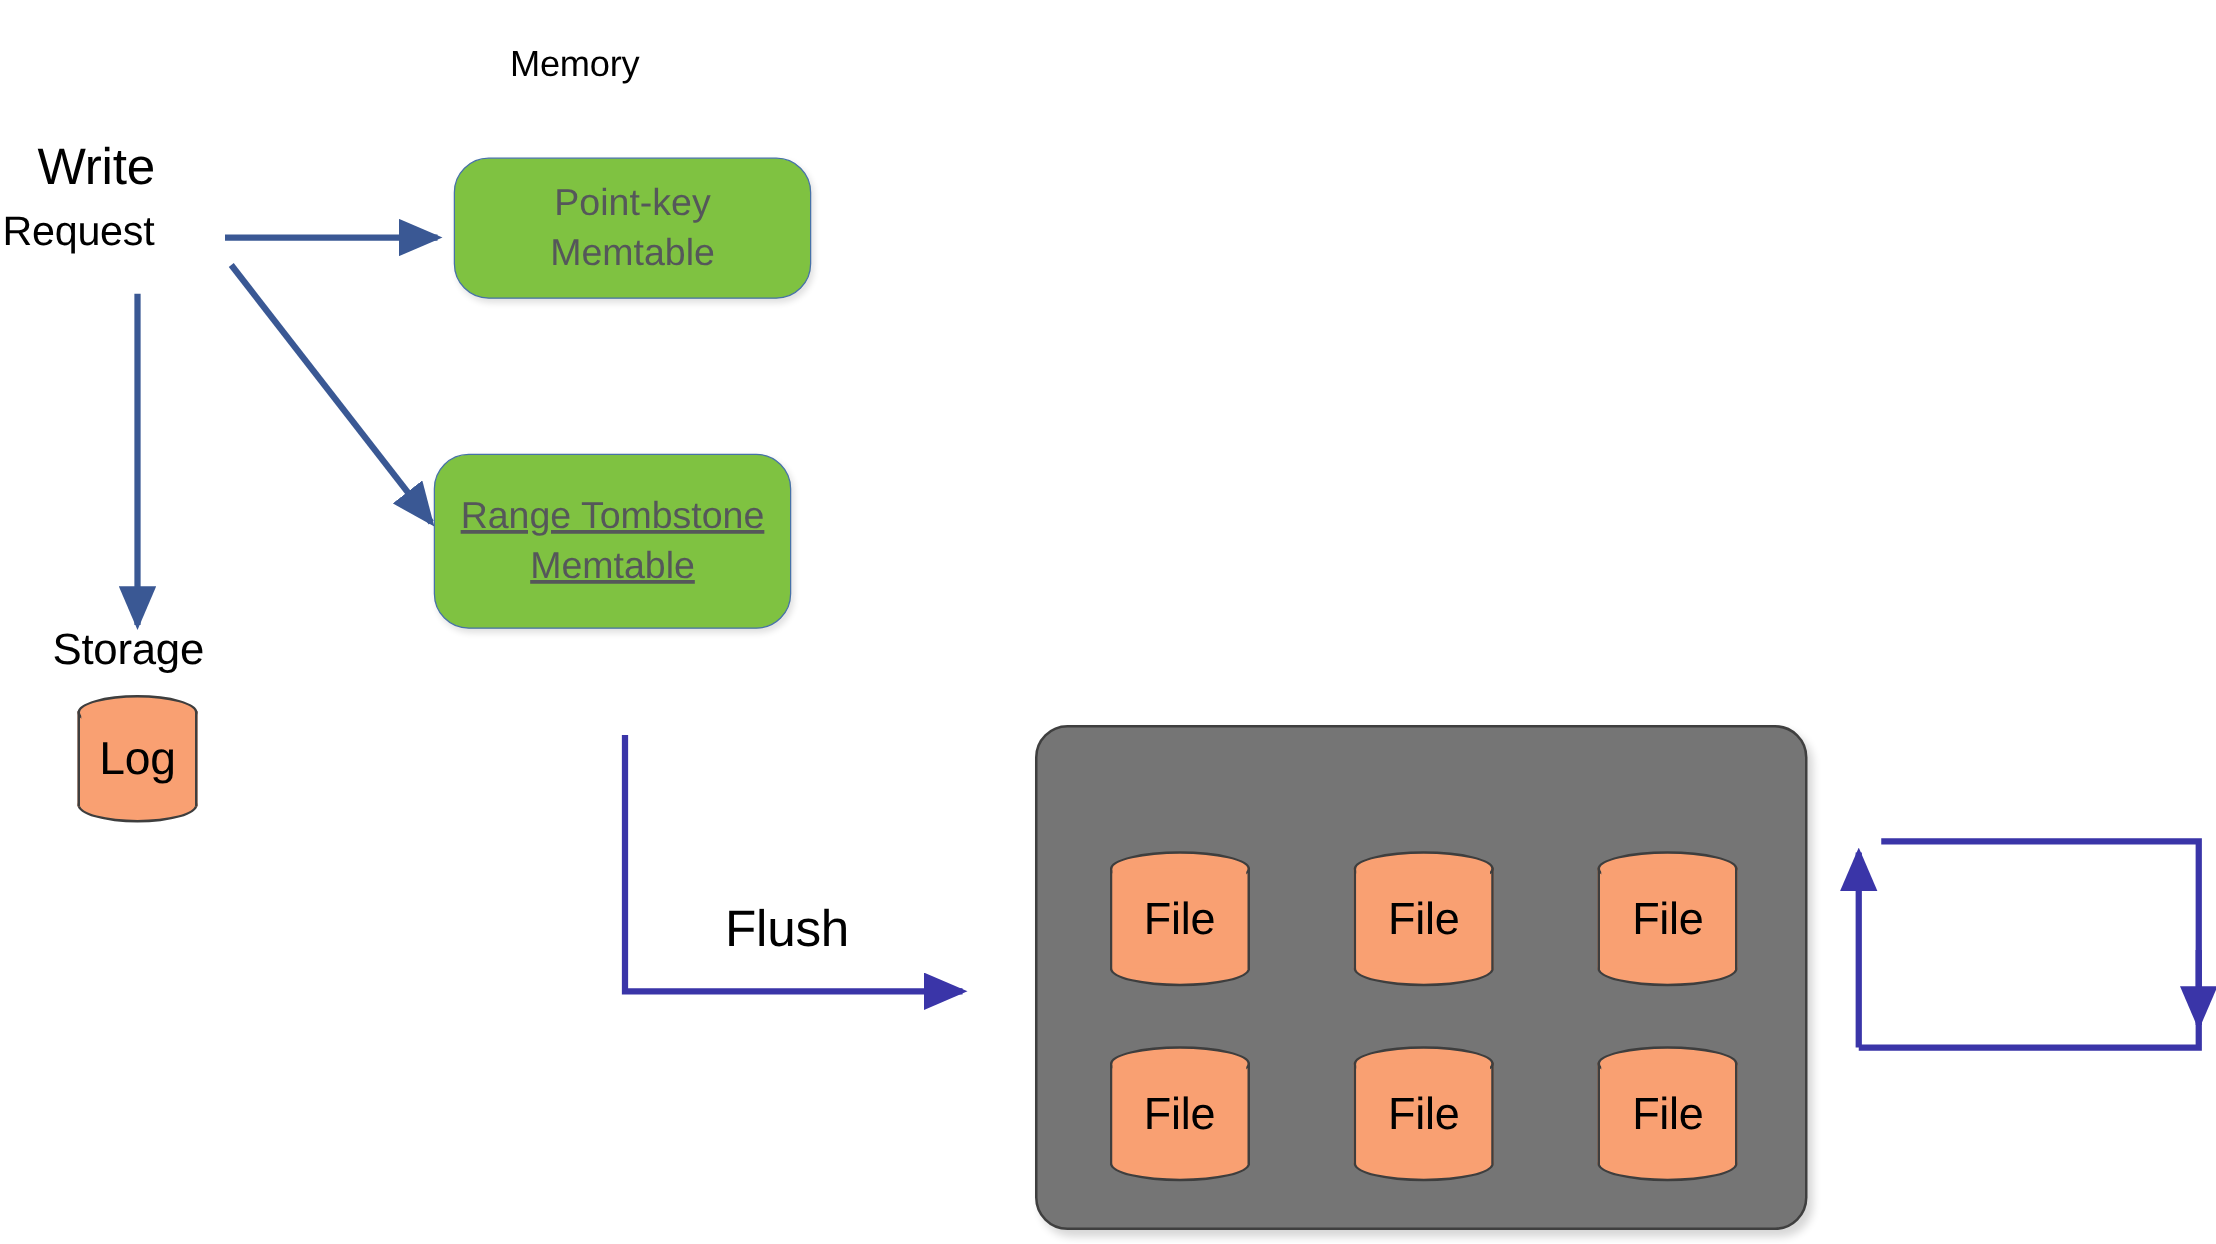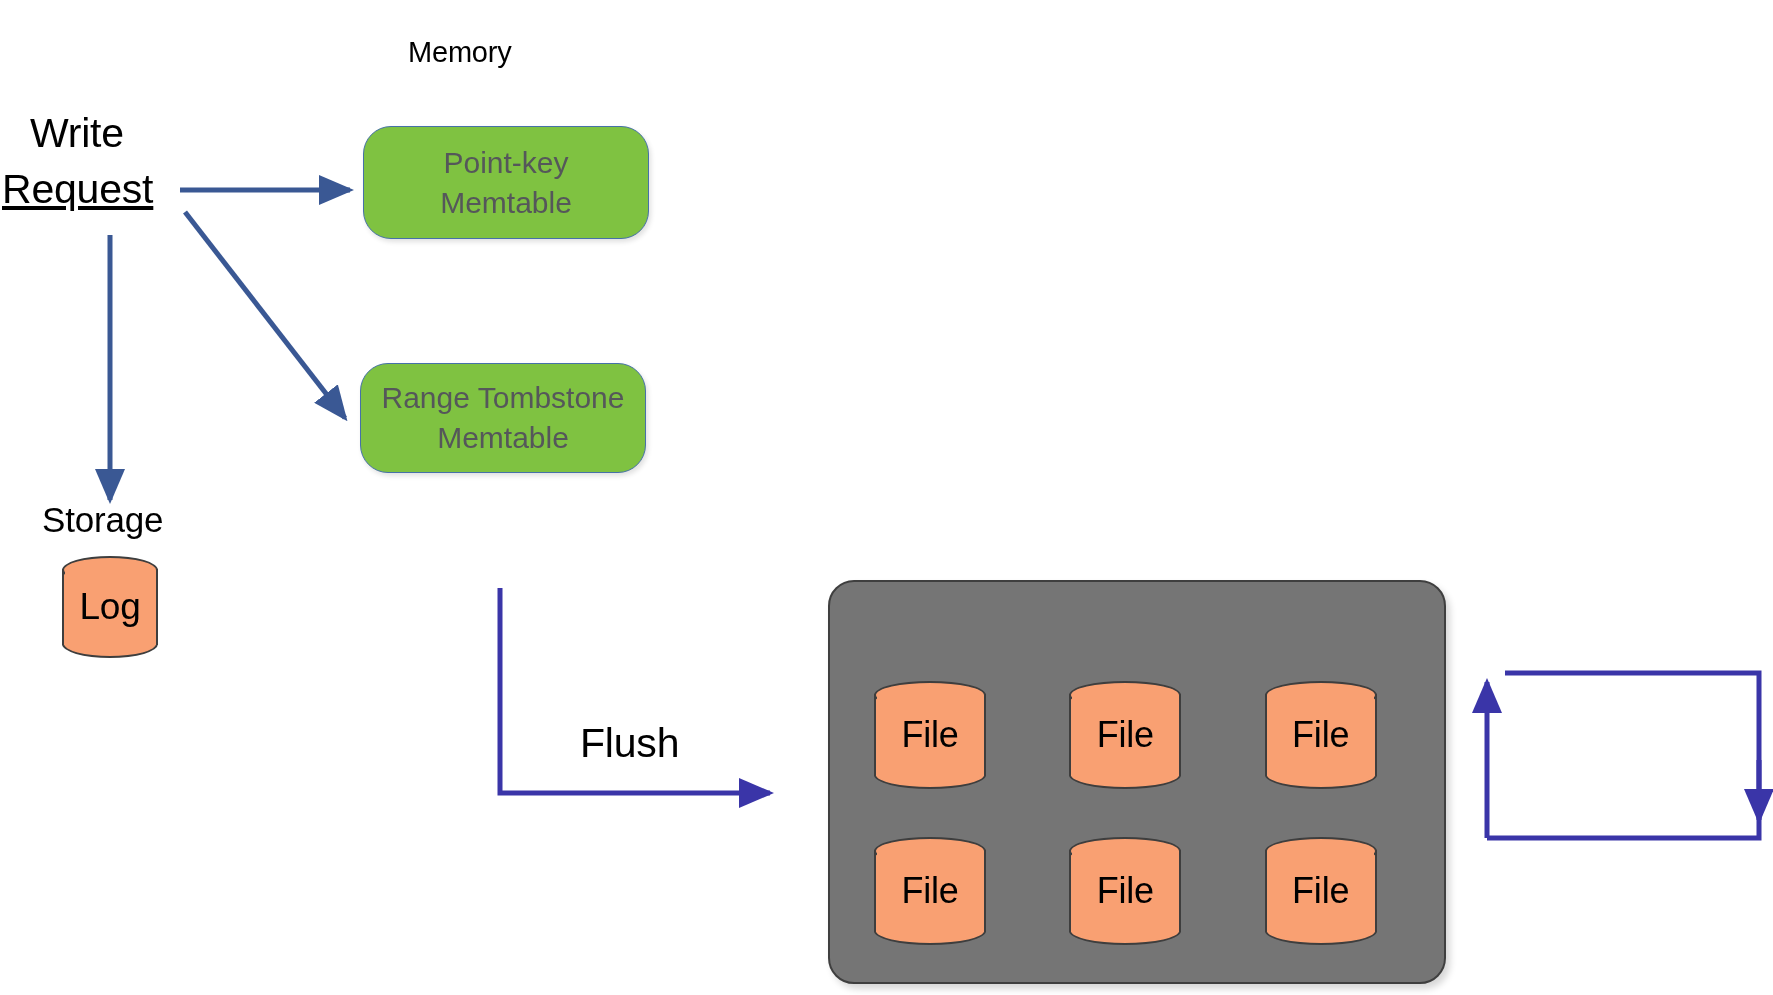--- a/index.html
+++ b/index.html
@@ -21,21 +21,21 @@
     position: absolute;
     color: #000000;
     font-family: "Liberation Sans", sans-serif;
     font-weight: 400;
     white-space: nowrap;
     line-height: 1.15;
     letter-spacing: -0.2px;
   }
   #memory-label   { left: 408px; top: 36px;  font-size: 29px; }
   #write-label    { left: 30px;  top: 110px; font-size: 41px; }
-  #request-label  { left: 2px;   top: 166px; font-size: 41px; text-decoration: underline; }
+  #request-label  { left: 2px;   top: 166px; font-size: 33px; }
   #persistent-label { left: 18px; top: 440px; font-size: 41px; }
   #storage-label  { left: 42px;  top: 500px; font-size: 35px; }
   #flush-label    { left: 580px; top: 720px; font-size: 41px; }
   #compaction-label { left: 1497px; top: 718px; font-size: 41px; }
 
   
   .memtable {
     position: absolute;
     background: #7FC241;
     border: 1.5px solid #4671A8;
@@ -46,21 +46,21 @@
     align-items: center;
     justify-content: center;
     color: #55575A;
     font-family: "Liberation Sans", sans-serif;
     font-size: 30px;
     line-height: 1.32;
     text-align: center;
     box-shadow: 2px 3px 5px rgba(0,0,0,0.12);
   }
   #point-key-memtable  { left: 363px; top: 126px; width: 286px; height: 113px; }
-  #range-tombstone-memtable { left: 360px; top: 363px; width: 286px; height: 110px; }
+  #range-tombstone-memtable { left: 347px; top: 363px; width: 286px; height: 140px; text-decoration: underline; }
   .memtable .ln { display: block; }
 
   
   #lsm-box {
     position: absolute;
     left: 828px; top: 580px;
     width: 618px; height: 404px;
     background: #757575;
     border: 2.5px solid #3F3F3F;
     border-radius: 26px;
@@ -80,21 +80,21 @@
   #lsm-grid {
     position: absolute;
     left: 44px; top: 86px;
     width: 530px; height: 290px;
     display: grid;
     grid-template-columns: repeat(3, 1fr);
     grid-template-rows: repeat(2, 1fr);
     column-gap: 56px;
     row-gap: 22px;
   }
-  .cyl-cell { position: relative; display: flex; align-items: center; justify-content: flex-start; }
+  .cyl-cell { position: relative; display: flex; align-items: center; justify-content: center; }
 
   
   .cylinder {
     position: relative;
     width: 112px;
     height: 108px;
   }
   .cylinder .body {
     position: absolute;
     left: 0; right: 0;

